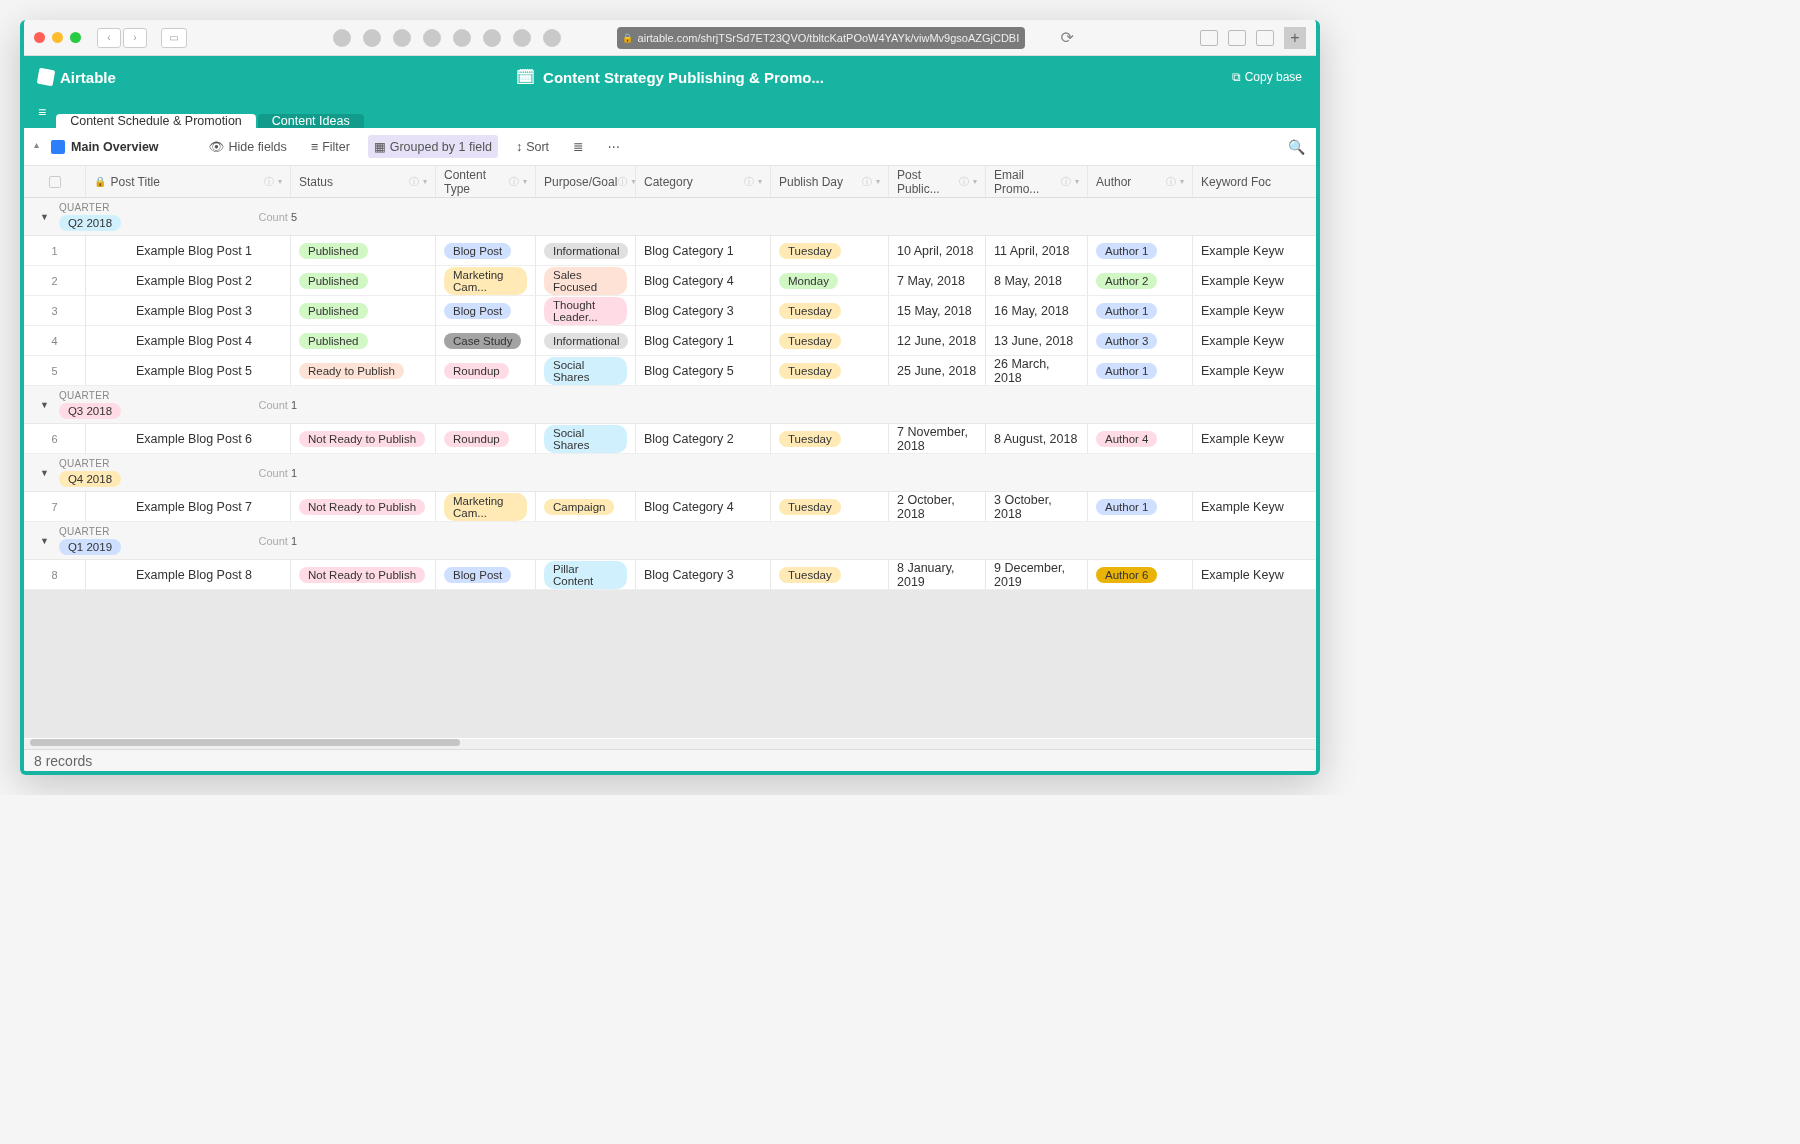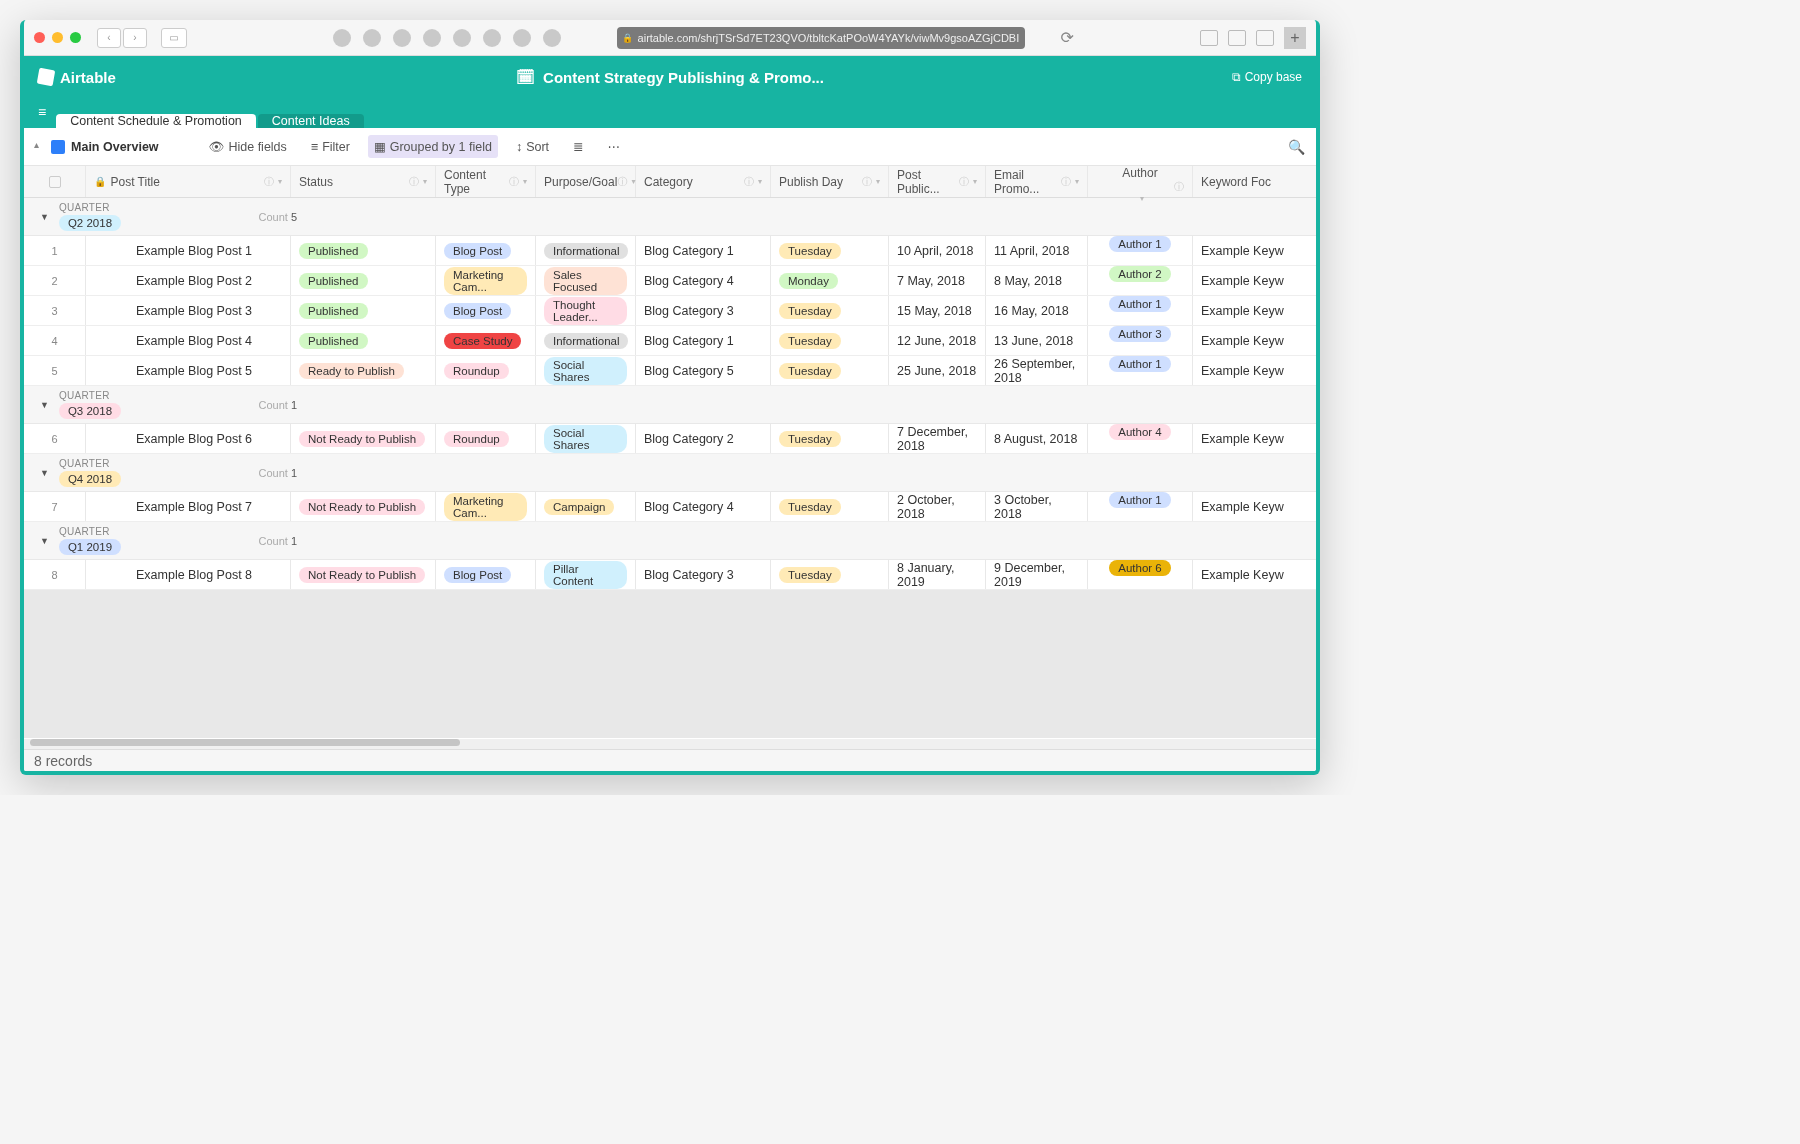--- a/index.html
+++ b/index.html
@@ -48,21 +48,21 @@
 .col .dd { color:#bbb; font-size:8px; margin-left:4px; }
 .c-idx { width: 62px; justify-content:center; }
 .c-title { width: 205px; }
 .c-status { width: 145px; }
 .c-ctype { width: 100px; }
 .c-purpose { width: 100px; }
 .c-category { width: 135px; }
 .c-day { width: 118px; }
 .c-pub { width: 97px; }
 .c-email { width: 102px; }
-.c-author { width: 105px; flex-direction: column; }
+.c-author { width: 105px; }
 .c-keyword { width: 120px; }
 
 .group-header { display:flex; align-items:center; background:#f6f6f6; border-bottom:1px solid #e8e8e8; font-size:11px; color:#888; padding: 4px 0 4px 16px; height:38px; }
 .group-header .caret { font-size:9px; margin-right:10px; color:#555; }
 .group-header .glabel { text-transform:uppercase; font-size:10px; letter-spacing:0.3px; }
 .group-header .gval-wrap { display:flex; flex-direction:column; gap:2px; }
 .group-meta { width: 267px; display:flex; align-items:center; }
 
 .pill { display:inline-block; padding: 2px 9px; border-radius: 10px; font-size: 11.5px; color: #333; }
 .row { display:flex; border-bottom:1px solid #eee; height:30px; font-size:12.5px; color:#333; background:#fff; }
@@ -309,21 +309,21 @@
         </div>
       <div class="col c-keyword" style="border-right:none;overflow:hidden;white-space:nowrap;">Example Keyw</div>
       </div>
       <div class="row">
       <div class="col c-idx">4</div>
       <div class="col c-title">Example Blog Post 4</div>
       <div class="col c-status">
           <span class="pill" style="background:#d1f7c4">Published</span>
         </div>
       <div class="col c-ctype">
-          <span class="pill" style="background:#ef4444">Case Study</span>
+          <span class="pill" style="background:#a3a3a3">Case Study</span>
         </div>
       <div class="col c-purpose">
           <span class="pill" style="background:#e0e0e0">Informational</span>
         </div>
       <div class="col c-category">Blog Category 1</div>
       <div class="col c-day">
           <span class="pill" style="background:#ffeab6">Tuesday</span>
         </div>
       <div class="col c-pub">12 June, 2018</div>
       <div class="col c-email">13 June, 2018</div>
@@ -342,21 +342,21 @@
           <span class="pill" style="background:#ffdce5">Roundup</span>
         </div>
       <div class="col c-purpose">
           <span class="pill" style="background:#d0f0fd">Social Shares</span>
         </div>
       <div class="col c-category">Blog Category 5</div>
       <div class="col c-day">
           <span class="pill" style="background:#ffeab6">Tuesday</span>
         </div>
       <div class="col c-pub">25 June, 2018</div>
-      <div class="col c-email">26 September, 2018</div>
+      <div class="col c-email">26 March, 2018</div>
       <div class="col c-author">
           <span class="pill" style="background:#cfdfff">Author 1</span>
         </div>
       <div class="col c-keyword" style="border-right:none;overflow:hidden;white-space:nowrap;">Example Keyw</div>
       </div>
       <div class="group-header">
     <div class="group-meta">
       <span class="caret">▼</span>
       <div class="gval-wrap">
         <span class="glabel">QUARTER</span>
@@ -377,21 +377,21 @@
       <div class="col c-ctype">
           <span class="pill" style="background:#ffdce5">Roundup</span>
         </div>
       <div class="col c-purpose">
           <span class="pill" style="background:#d0f0fd">Social Shares</span>
         </div>
       <div class="col c-category">Blog Category 2</div>
       <div class="col c-day">
           <span class="pill" style="background:#ffeab6">Tuesday</span>
         </div>
-      <div class="col c-pub">7 December, 2018</div>
+      <div class="col c-pub">7 November, 2018</div>
       <div class="col c-email">8 August, 2018</div>
       <div class="col c-author">
           <span class="pill" style="background:#ffdce5">Author 4</span>
         </div>
       <div class="col c-keyword" style="border-right:none;overflow:hidden;white-space:nowrap;">Example Keyw</div>
       </div>
       <div class="group-header">
     <div class="group-meta">
       <span class="caret">▼</span>
       <div class="gval-wrap">

